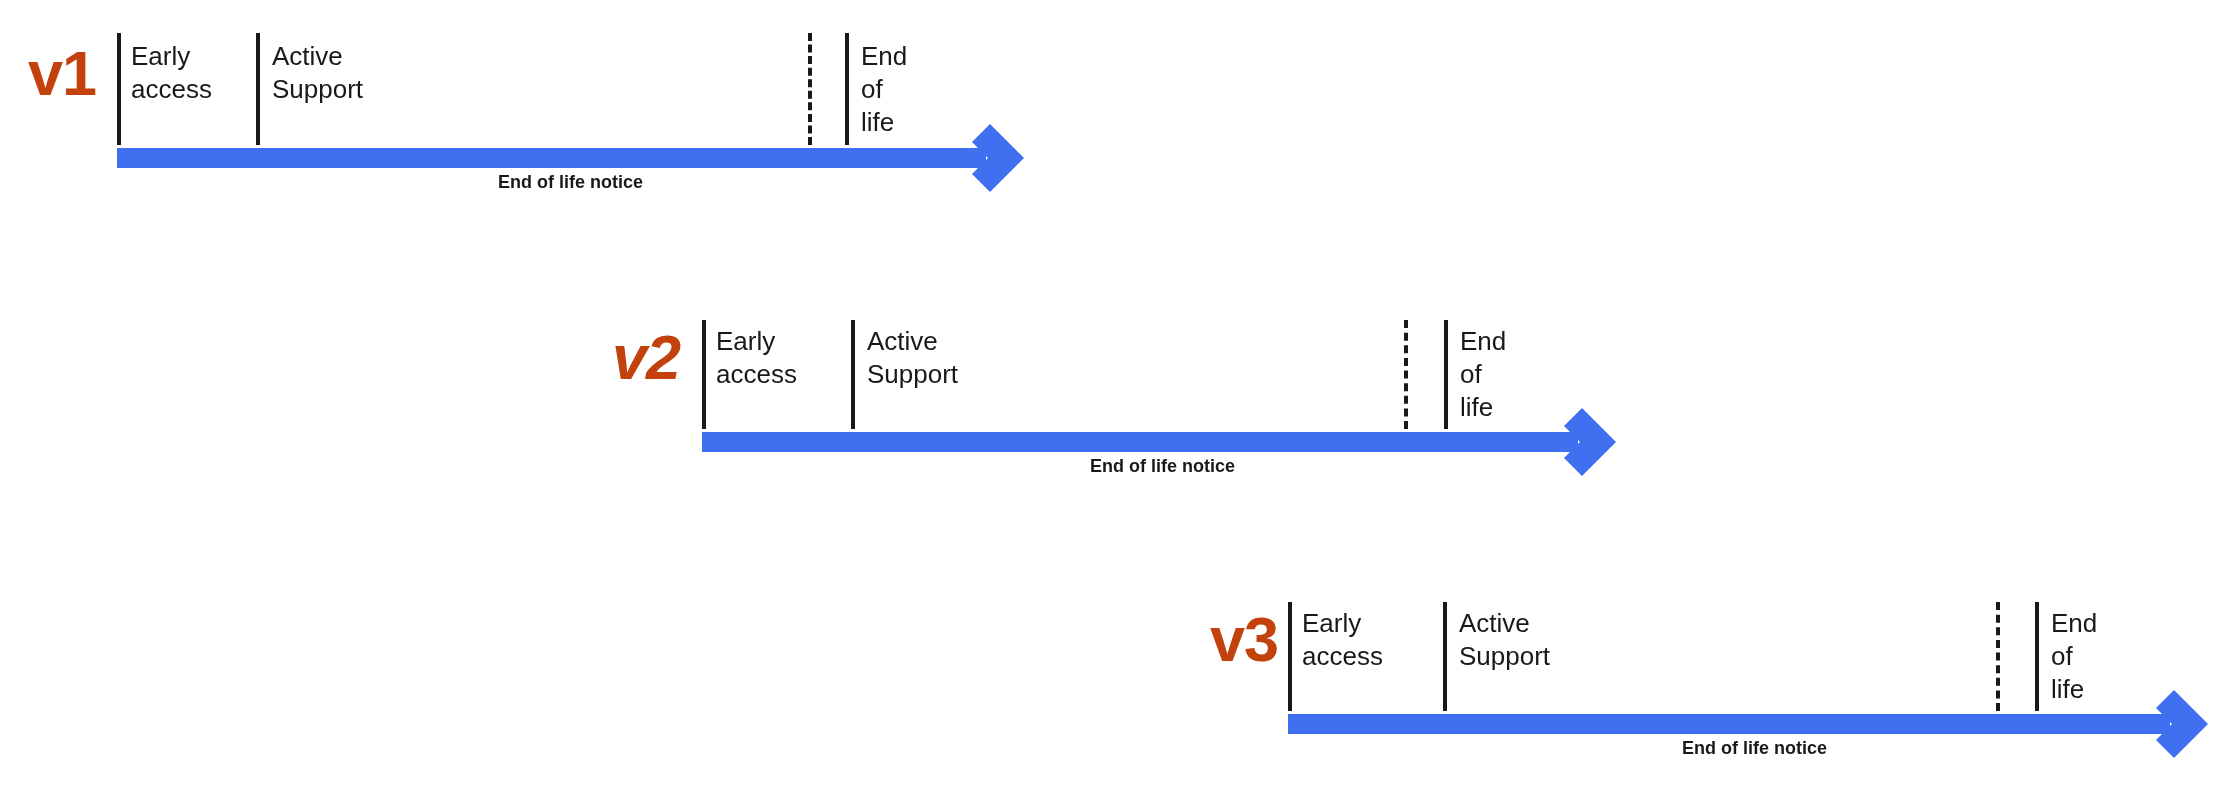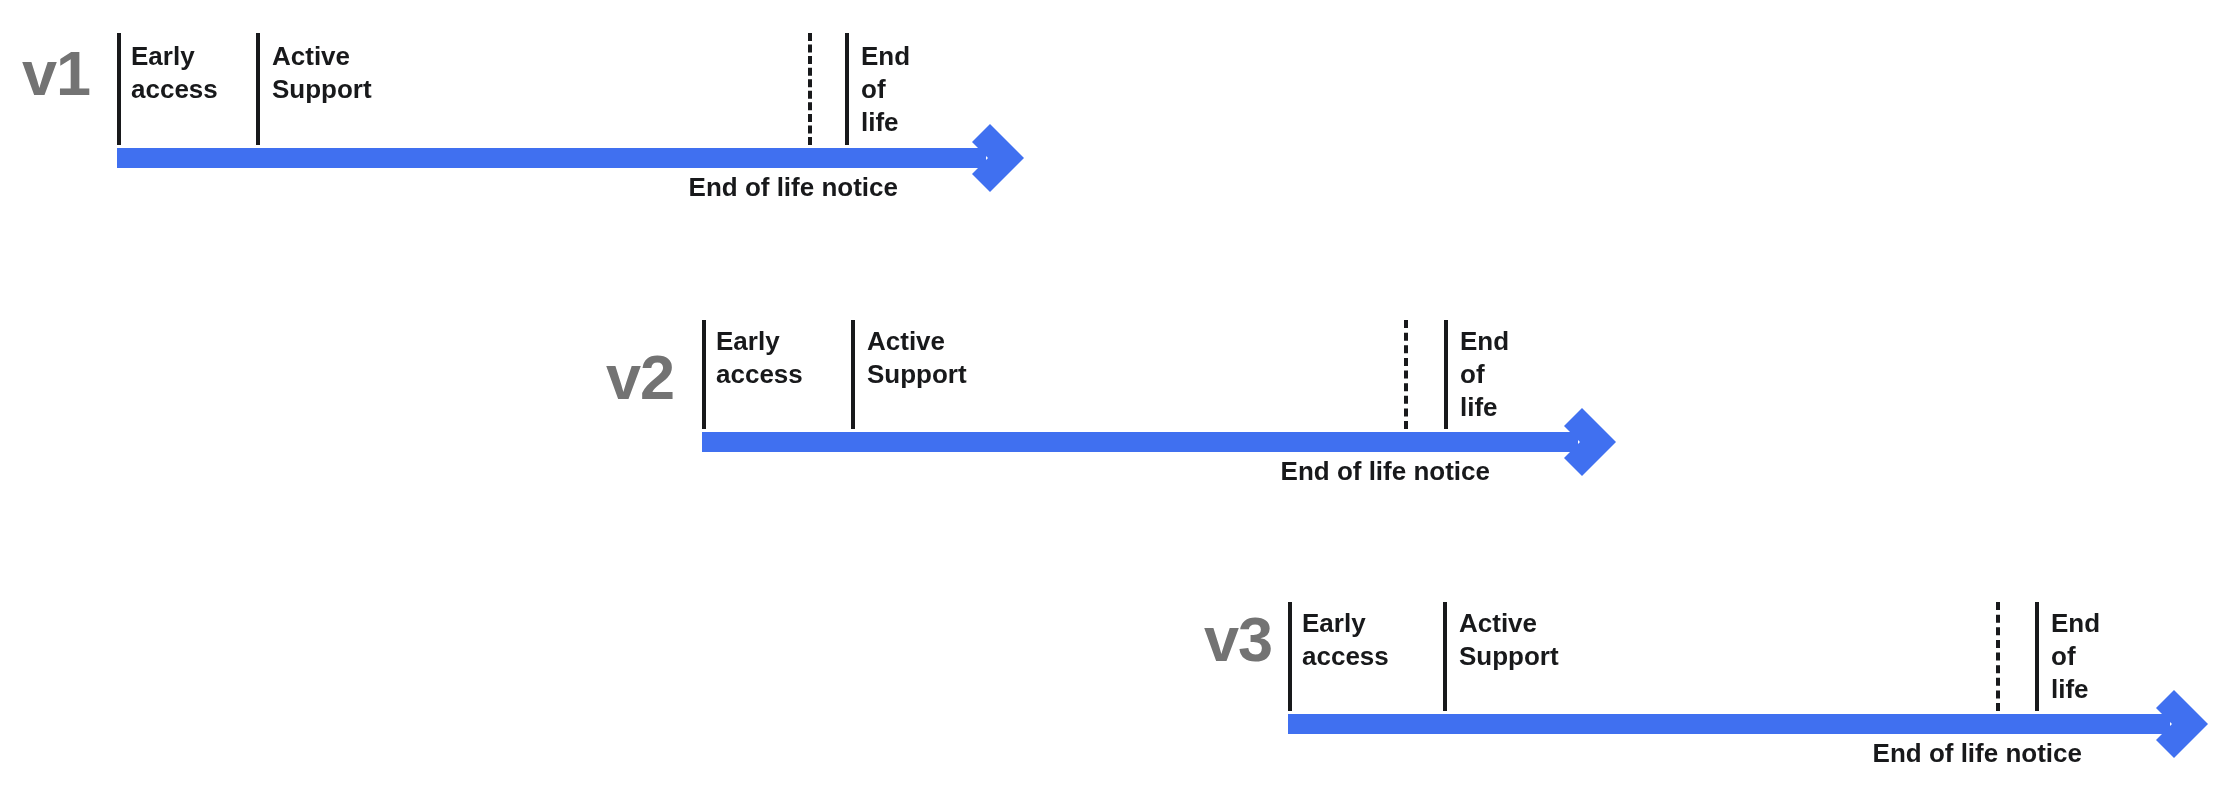--- a/index.html
+++ b/index.html
@@ -27,59 +27,60 @@
     position: absolute;
     left: 0;
     top: 0;
   }
 
   
   .version-label {
     position: absolute;
     font-size: 63px;
     font-weight: 700;
-    color: #737373;
+    color: #c2410c;
     letter-spacing: -1px;
     line-height: 1;
     white-space: nowrap;
+    text-align: right;
   }
 
   
   .divider {
     position: absolute;
     width: 4px;
     background: #18191b;
   }
 
   
   .divider-dashed {
     position: absolute;
     width: 0;
     border-left: 4px dashed #18191b;
   }
 
   
   .phase-label {
     position: absolute;
     font-size: 26px;
-    font-weight: 700;
+    font-weight: 400;
     color: #18191b;
     line-height: 1.27;
     white-space: pre-line;
   }
 
   
   .notice-label {
     position: absolute;
-    font-size: 26px;
+    font-size: 18px;
     font-weight: 700;
     color: #18191b;
     line-height: 1.2;
     white-space: nowrap;
-    text-align: right;
+    text-align: left;
   }
 
   
   .timeline-shaft {
     position: absolute;
     height: 20px;
     background: #4070f0;
   }
 
   
@@ -104,21 +105,21 @@
       <div class="divider-dashed" style="left: 808px; top: 33px; height: 112px; border-left-color: rgb(24, 25, 27);"></div>
       <div class="timeline-shaft" style="left: 117px; top: 148px; width: 869px; background: rgb(64, 112, 240);"></div>
       <div class="timeline-head" style="left: 972px; top: 124px;">
         <svg width="70" height="68" viewBox="0 0 70 68">
           <path d="M18 0 L52 34 L18 68 L0 50 L16 34 L0 18 Z" fill="#4070f0"></path>
         </svg>
       </div>
       <div class="notice-label" style="left: 498px; top: 172px; width: 400px; color: rgb(24, 25, 27);">End of life notice</div>
     </div>
     <div class="lifecycle-row">
-      <div class="version-label" style="left: 606px; top: 346px; width: 74px;">v2</div>
+      <div class="version-label" style="left: 606px; top: 326px; width: 74px; font-style: italic;">v2</div>
       <div class="divider" style="left: 702px; top: 320px; height: 109px; background: rgb(24, 25, 27);"></div>
       <div class="phase-label" style="left: 716px; top: 325px; color: rgb(24, 25, 27);">Early
 access</div>
       <div class="divider" style="left: 851px; top: 320px; height: 109px; background: rgb(24, 25, 27);"></div>
       <div class="phase-label" style="left: 867px; top: 325px; color: rgb(24, 25, 27);">Active Support</div>
       <div class="divider" style="left: 1444px; top: 320px; height: 109px; background: rgb(24, 25, 27);"></div>
       <div class="phase-label" style="left: 1460px; top: 325px; color: rgb(24, 25, 27);">End of life</div>
       <div class="divider-dashed" style="left: 1404px; top: 320px; height: 109px; border-left-color: rgb(24, 25, 27);"></div>
       <div class="timeline-shaft" style="left: 702px; top: 432px; width: 876px; background: rgb(64, 112, 240);"></div>
       <div class="timeline-head" style="left: 1564px; top: 408px;">

